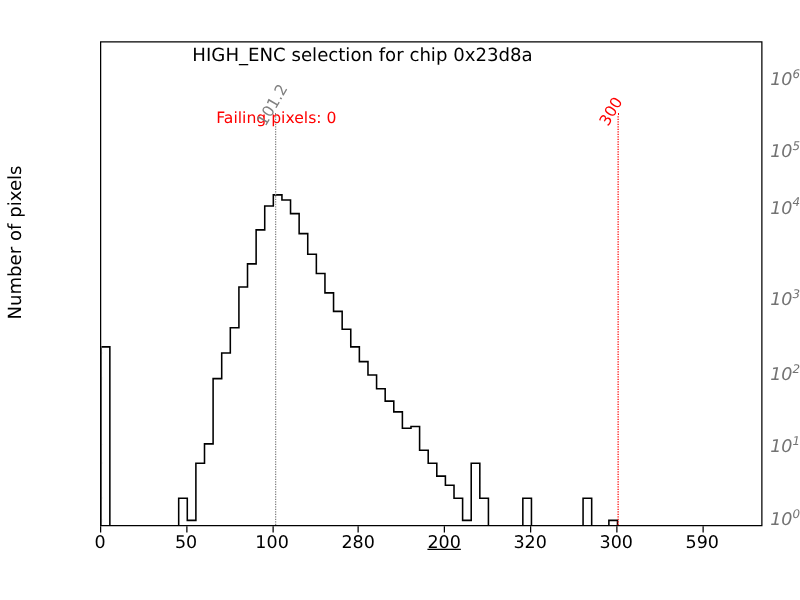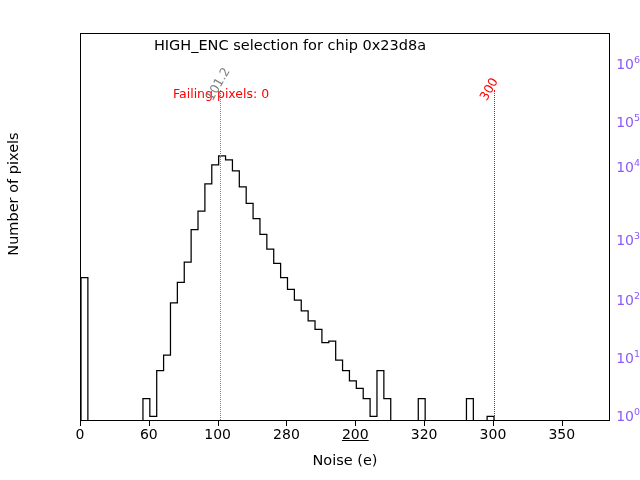--- a/index.html
+++ b/index.html
@@ -33,23 +33,24 @@
   #ylabel{
     position:absolute;
     left:-152px;top:186px;
     width:330px;text-align:center;
     font-size:14.5px;color:#000;
     transform:rotate(-90deg);
     transform-origin:center center;
   }
   .ytick-label{
     position:absolute;right:0;
-    font-size:14px;color:#8b5cf6;
+    font-size:14px;color:#737373;
     text-align:right;white-space:nowrap;
     transform:translateY(-50%);
+    font-style:italic;
   }
   .ytick-label sup{font-size:9.5px;vertical-align:super;}
   .ytick-major{
     position:absolute;left:-4.5px;width:4.5px;height:0;
     border-top:1.1px solid #000;
   }
   .ytick-minor{
     position:absolute;left:-2.6px;width:2.6px;height:0;
     border-top:1.0px solid #000;
   }
@@ -90,40 +91,39 @@
   svg{display:block;}
 </style>
 </head>
 <body>
 
 <div id="figure">
 
   <div id="chart-title">HIGH_ENC selection for chip 0x23d8a</div>
 
   <div id="ylabel">Number of pixels</div>
-  <div id="xlabel">Noise (e)</div>
 
   <div id="ytick-labels">
       <div class="ytick-label" style="top: 415.305px; width: 71px;">10<sup>0</sup></div>
       <div class="ytick-label" style="top: 356.535px; width: 71px;">10<sup>1</sup></div>
       <div class="ytick-label" style="top: 299px; width: 71px;">10<sup>2</sup></div>
       <div class="ytick-label" style="top: 238.996px; width: 71px;">10<sup>3</sup></div>
       <div class="ytick-label" style="top: 166px; width: 71px;">10<sup>4</sup></div>
       <div class="ytick-label" style="top: 121.457px; width: 71px;">10<sup>5</sup></div>
       <div class="ytick-label" style="top: 62.6874px; width: 71px;">10<sup>6</sup></div>
     </div>
   <div id="xtick-labels">
       <div class="xtick-label" style="left: 80px;">0</div>
-      <div class="xtick-label" style="left: 148.831px;">60</div>
+      <div class="xtick-label" style="left: 148.831px;">50</div>
       <div class="xtick-label" style="left: 217.662px;">100</div>
       <div class="xtick-label" style="left: 286.494px;">280</div>
       <div class="xtick-label" style="left: 355.325px; text-decoration: underline;">200</div>
       <div class="xtick-label" style="left: 424.156px;">320</div>
       <div class="xtick-label" style="left: 492.987px;">300</div>
-      <div class="xtick-label" style="left: 561.818px;">350</div>
+      <div class="xtick-label" style="left: 561.818px;">590</div>
     </div>
 
   <div id="plot-area">
     <div id="plot-inner">
       <div id="ticks-inner">
           <div class="ytick-major" style="top: 382.305px;"></div>
           <div class="ytick-major" style="top: 323.535px;"></div>
           <div class="ytick-major" style="top: 264.766px;"></div>
           <div class="ytick-major" style="top: 205.996px;"></div>
           <div class="ytick-major" style="top: 147.227px;"></div>

